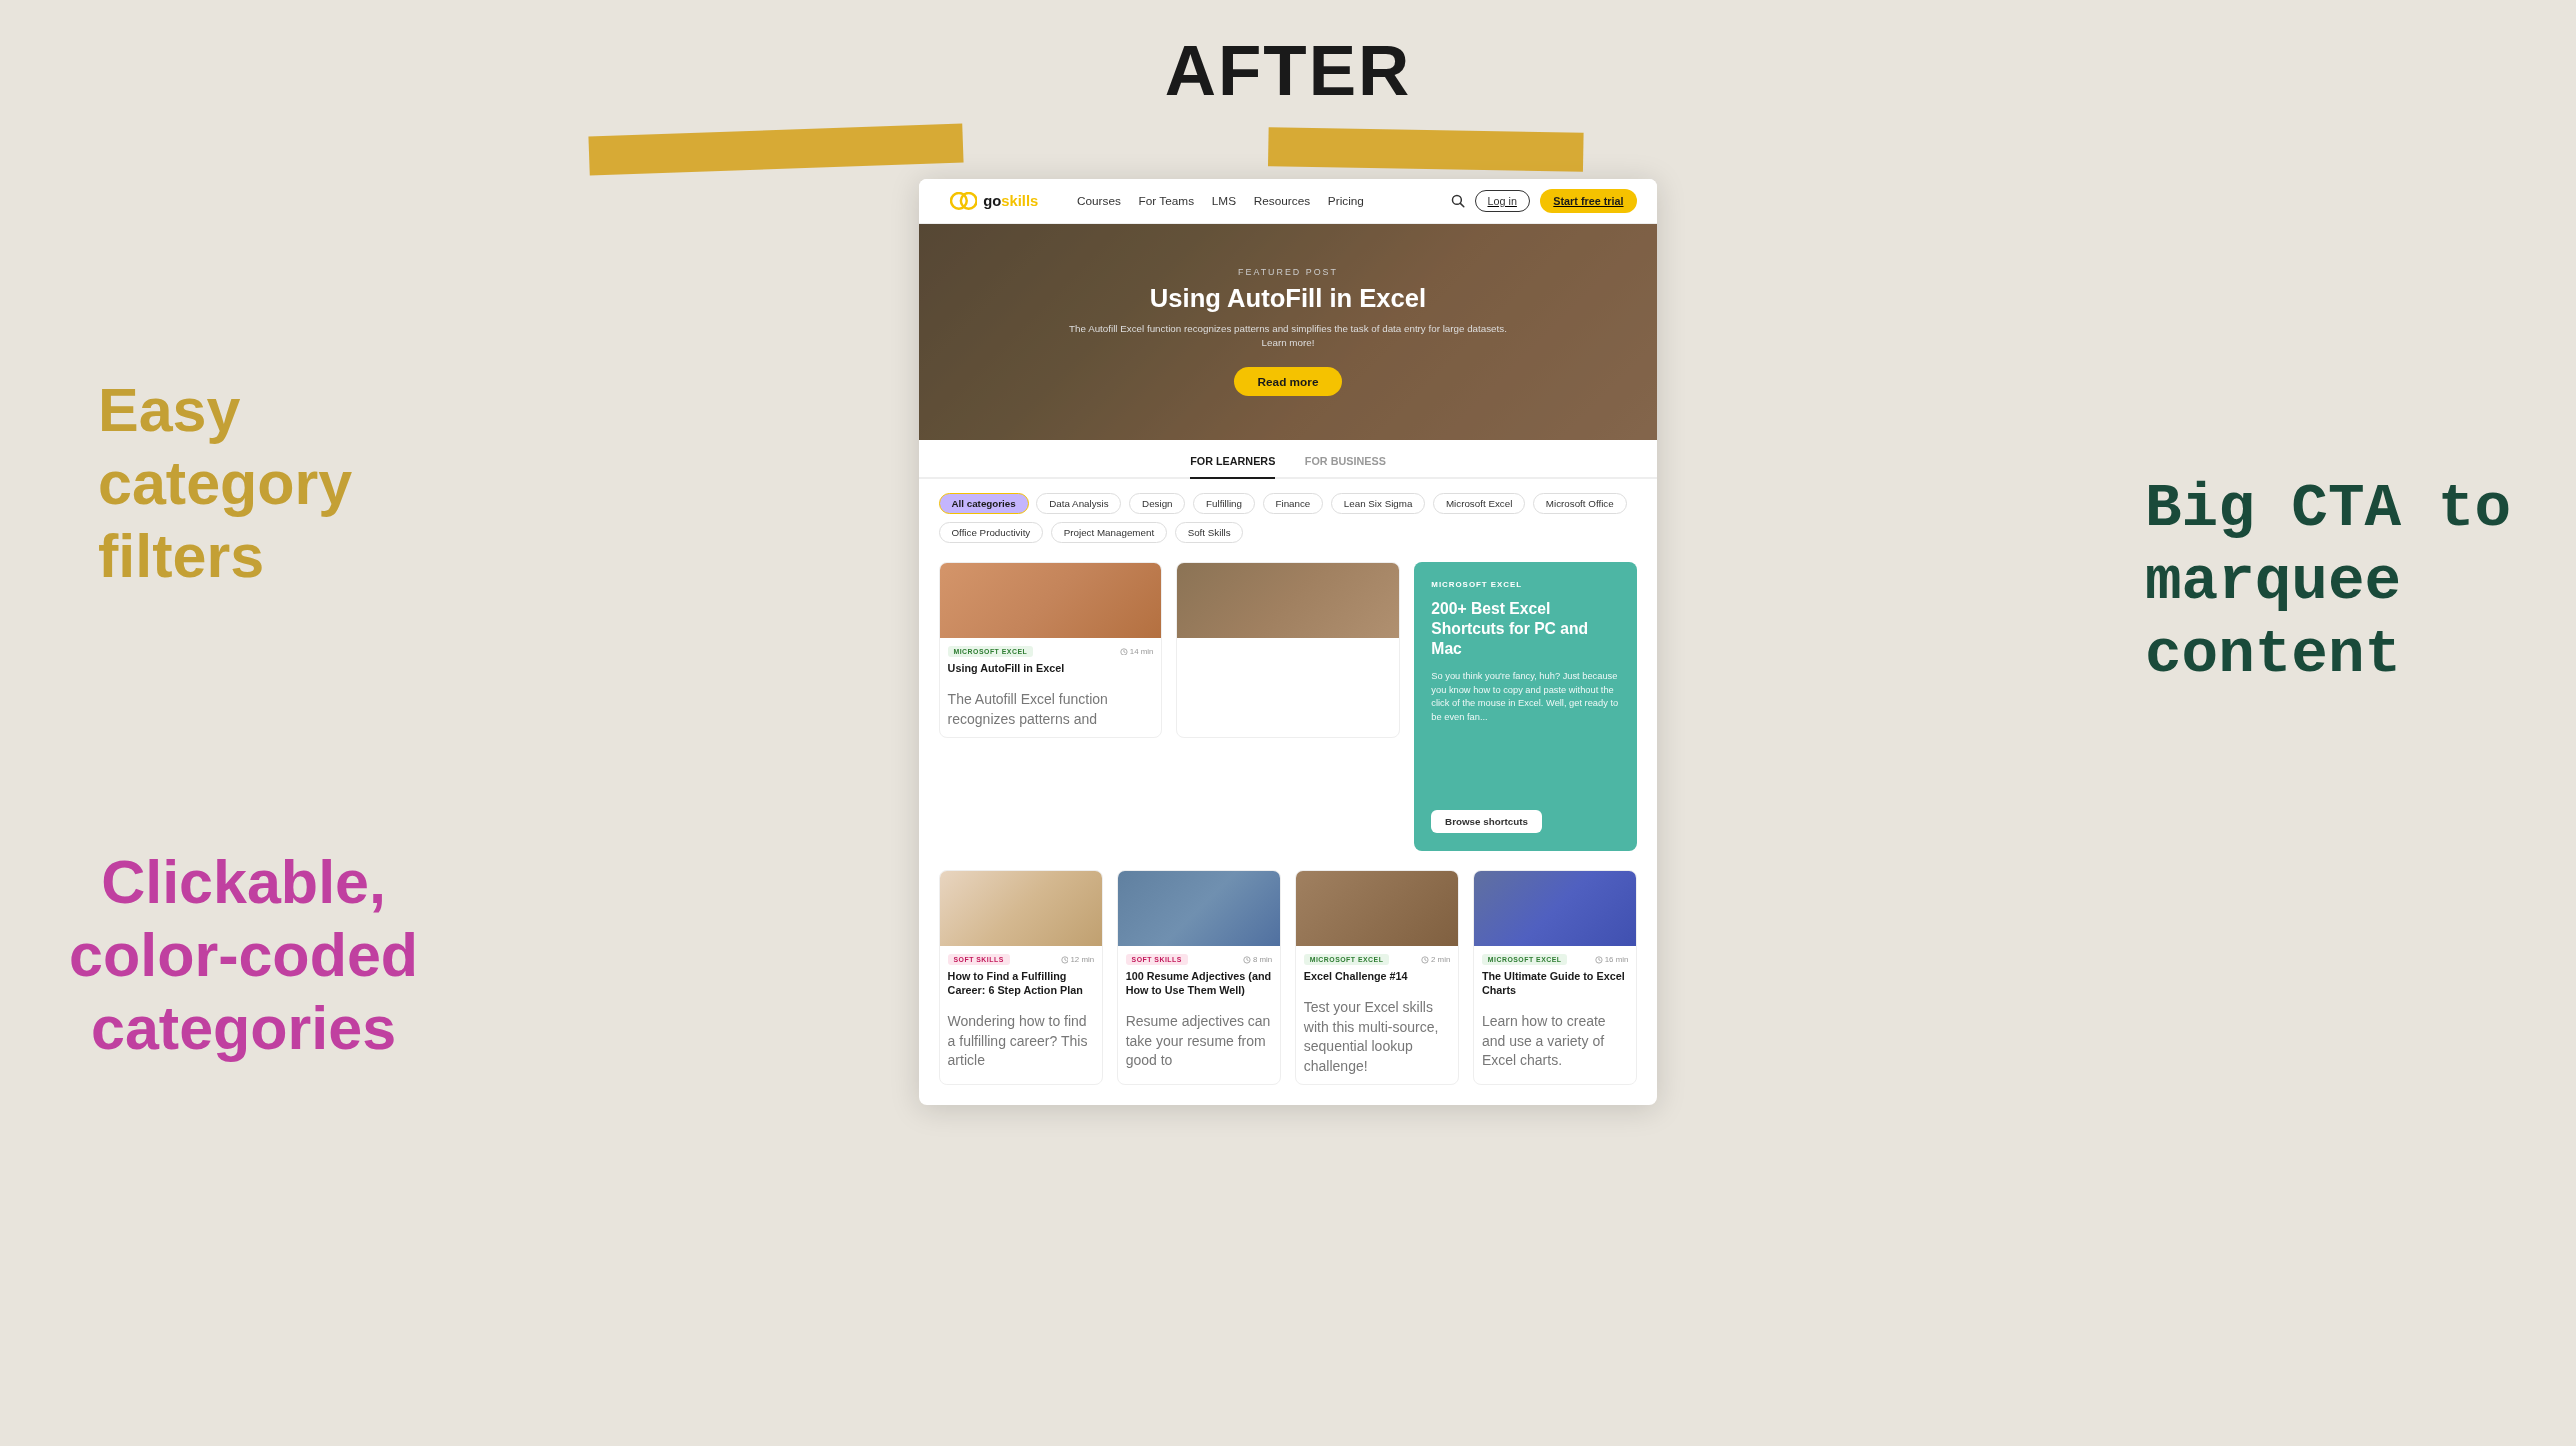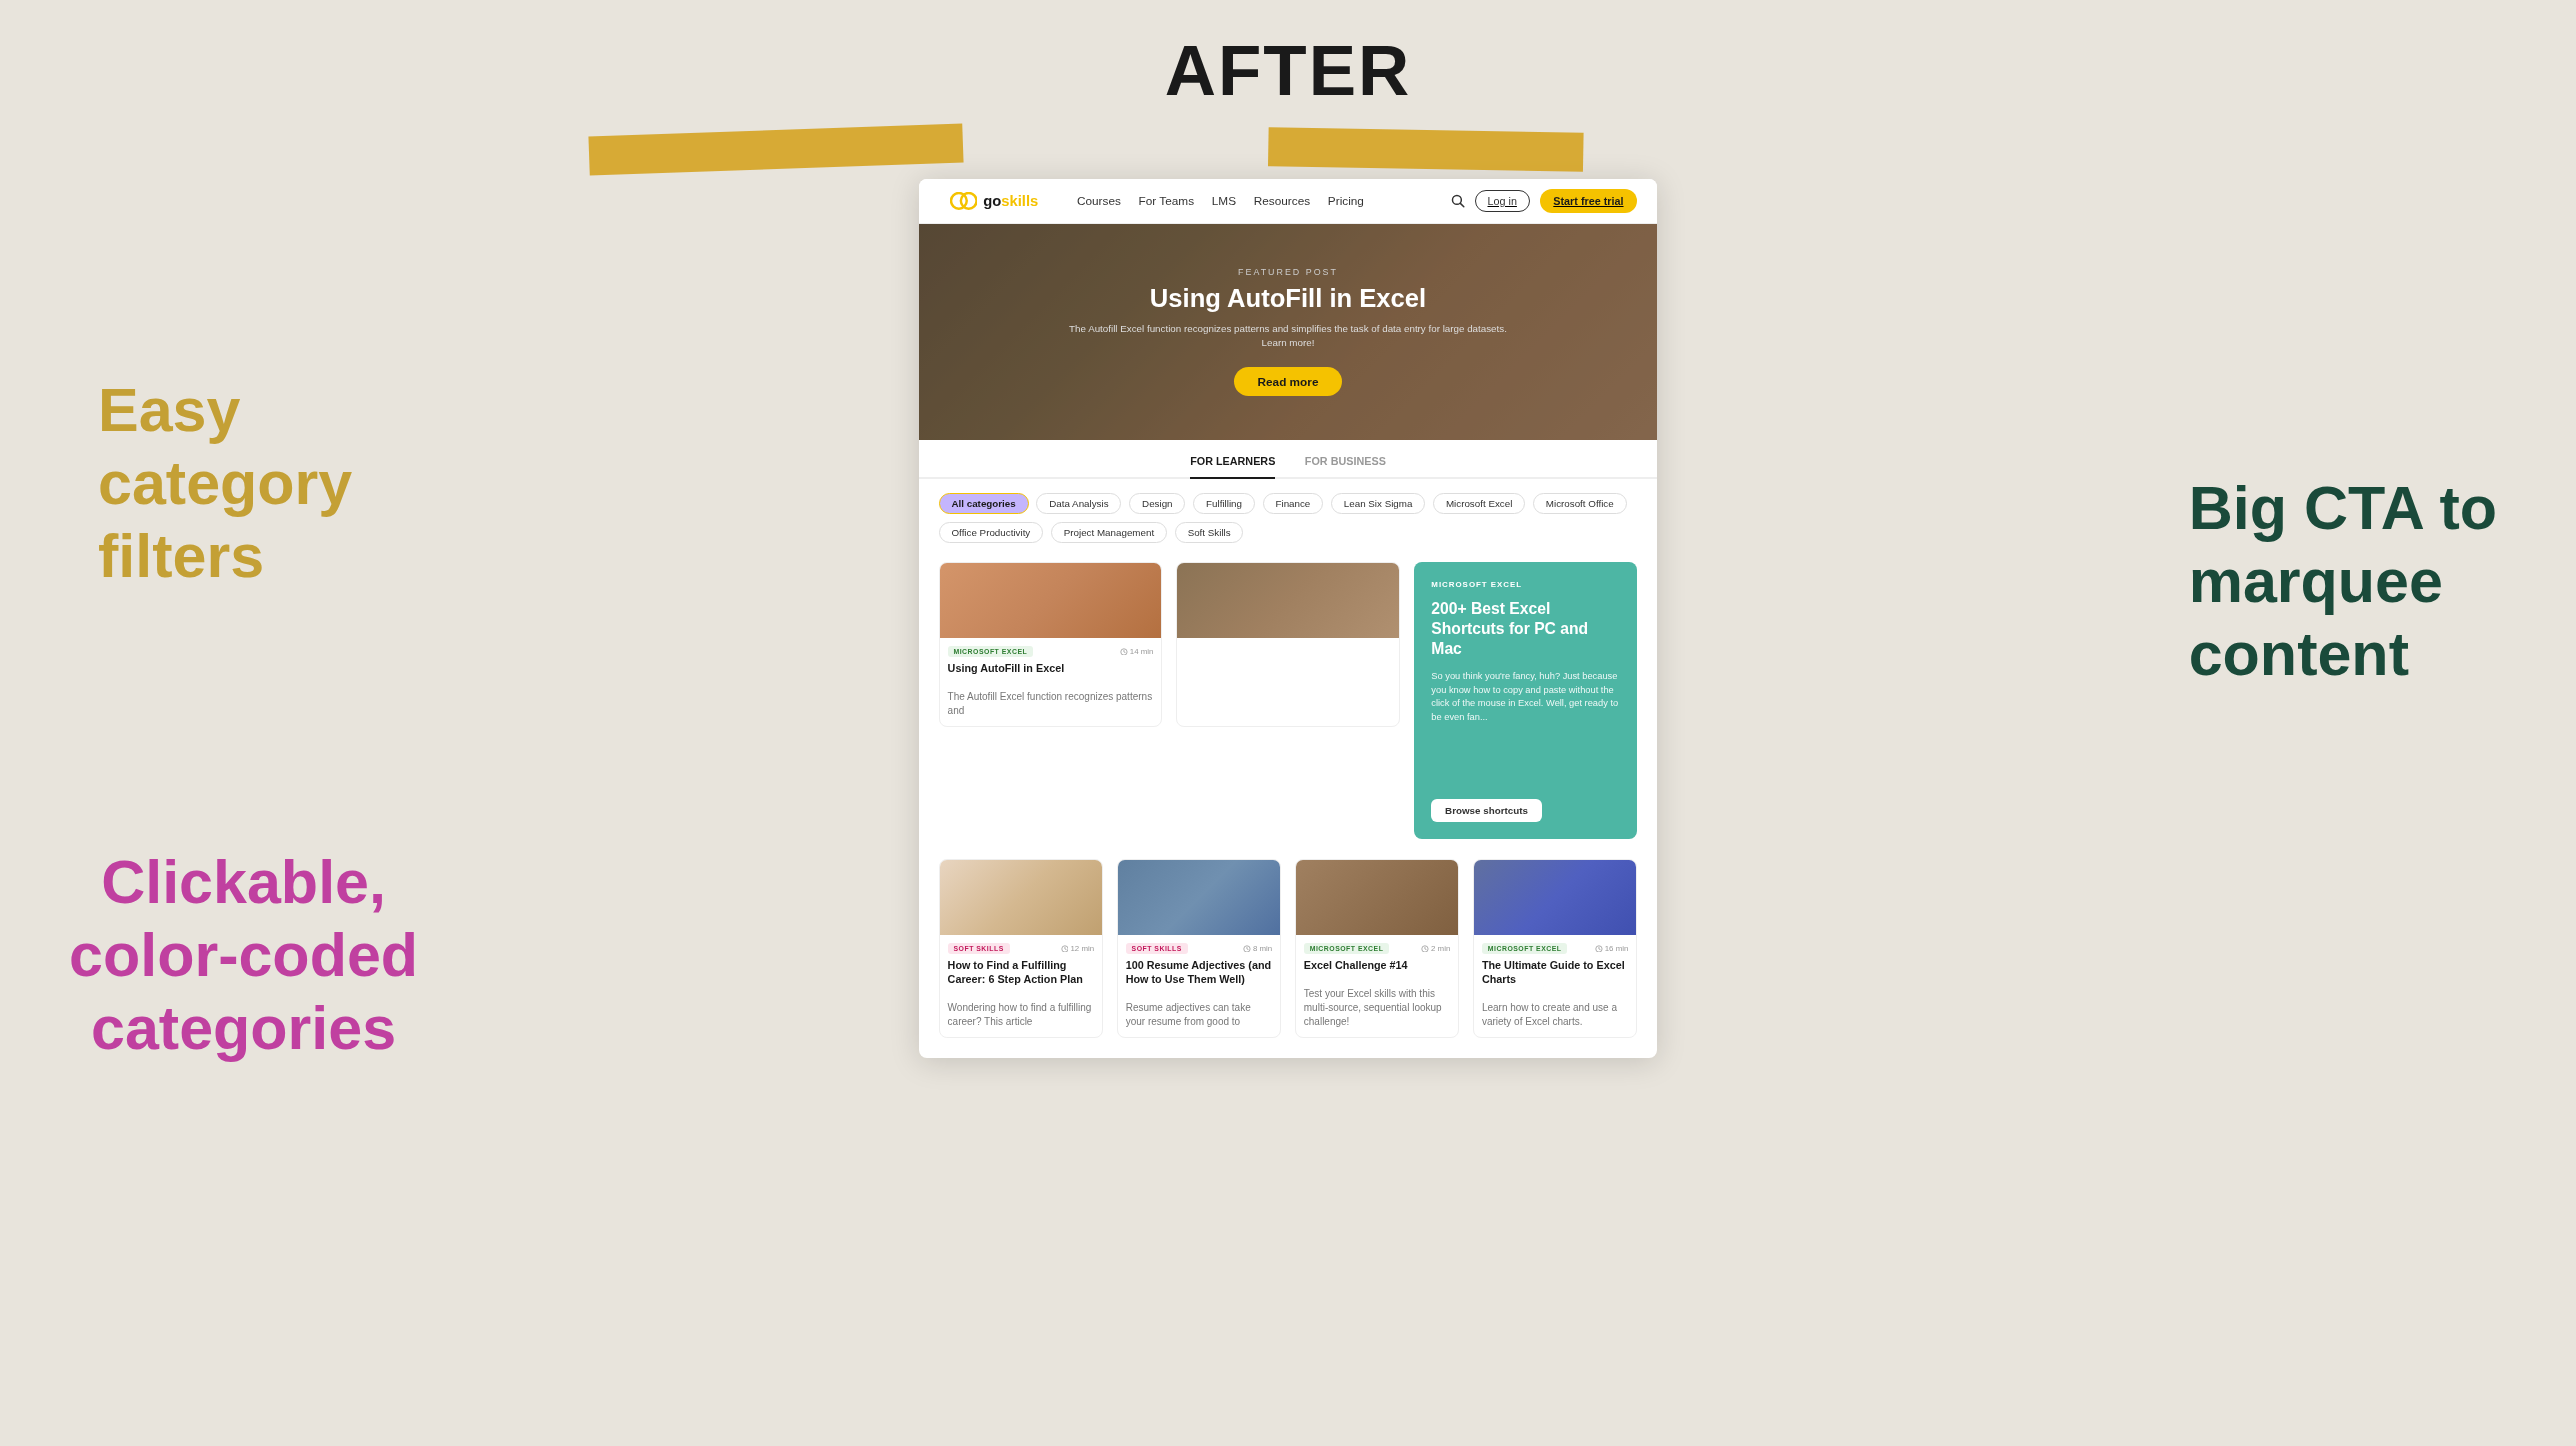--- a/index.html
+++ b/index.html
@@ -339,21 +339,21 @@
       gap: 2px;
     }
     .card-title {
       font-size: 10.8px;
       font-weight: 700;
       color: #1a1a1a;
       line-height: 1.3;
       margin-bottom: 3.9px;
     }
     .card-desc {
-      font-size: 10px;
+      font-size: 14px;
       color: #777;
       line-height: 1.4;
       margin-top: 15px;
     }
 
     
     .second-row {
       padding: 0 19.7px 19.7px;
       display: grid;
       grid-template-columns: 1fr 1fr 1fr 1fr;
@@ -368,22 +368,23 @@
     }
     .annotation-left-title {
       font-size: 61px;
       font-weight: 700;
       color: #c4a035;
       line-height: 1.2;
     }
 
     .annotation-right {
       position: absolute;
-      right: 79px;
+      right: 65px;
       top: 472px;
+      font-family: Liberation Mono, monospace;
     }
     .annotation-right-title {
       font-size: 61px;
       font-weight: 700;
       color: #1a4a3a;
       line-height: 1.2;
     }
 
     .annotation-bottom-left {
       position: absolute;

